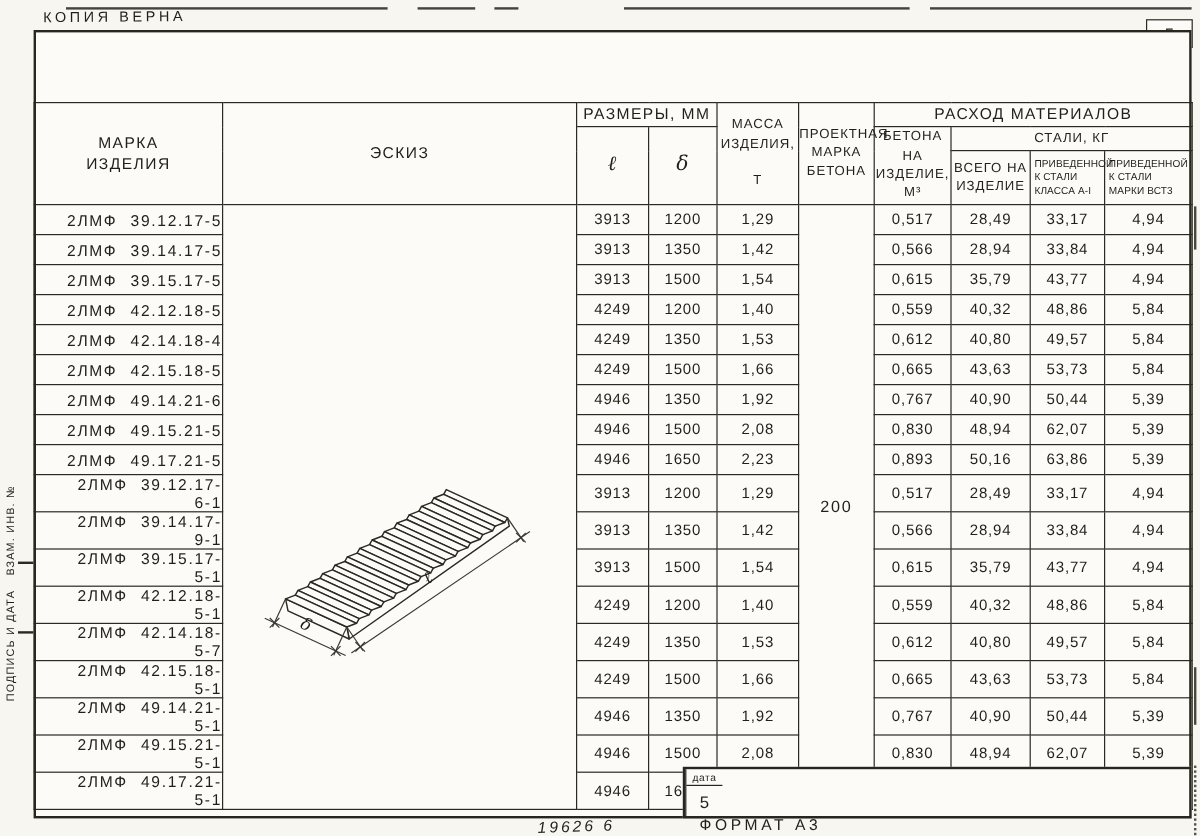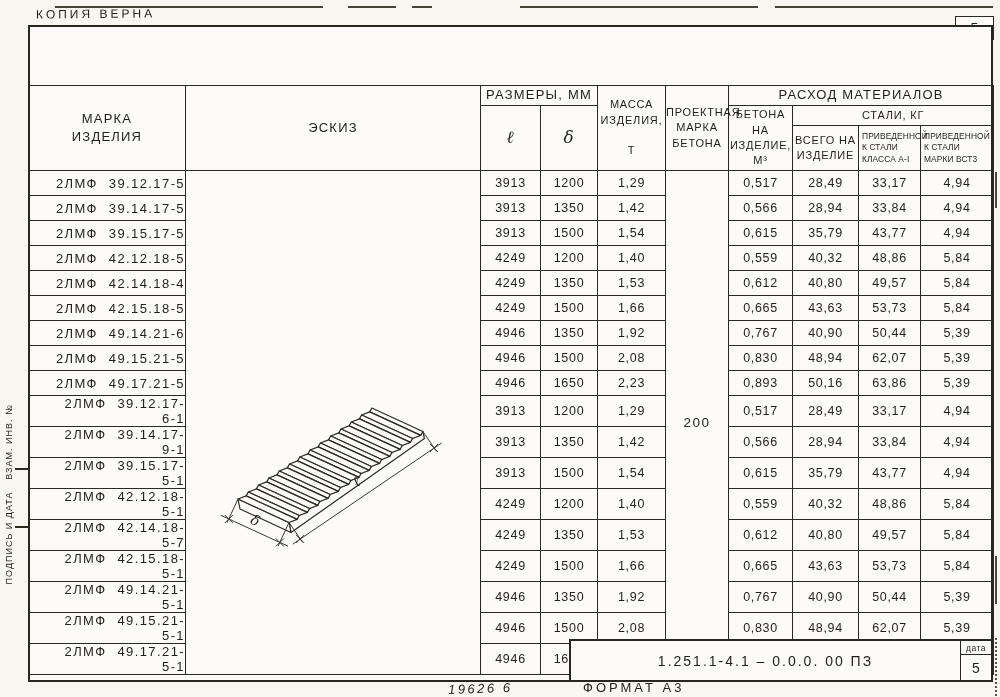--- a/index.html
+++ b/index.html
@@ -353,21 +353,20 @@
           <td class="c-num">2,23</td>
           <td class="c-num">0,893</td>
           <td class="c-num">50,16</td>
           <td class="c-num">63,86</td>
           <td class="c-num">5,39</td>
         </tr>
       </tbody>
   </table>
 
   <div class="titleblock">
-    <div class="tb-num">1.251.1-4.1 – 0.0.0. 00 ПЗ</div>
     <div class="tb-sheet">
       <div class="tb-sheet-label">дата</div>
       <div class="tb-sheet-num">5</div>
     </div>
   </div>
 </div>
 
 <div class="stamp">19626 6</div>
 <div class="format">Формат А3</div>
 

